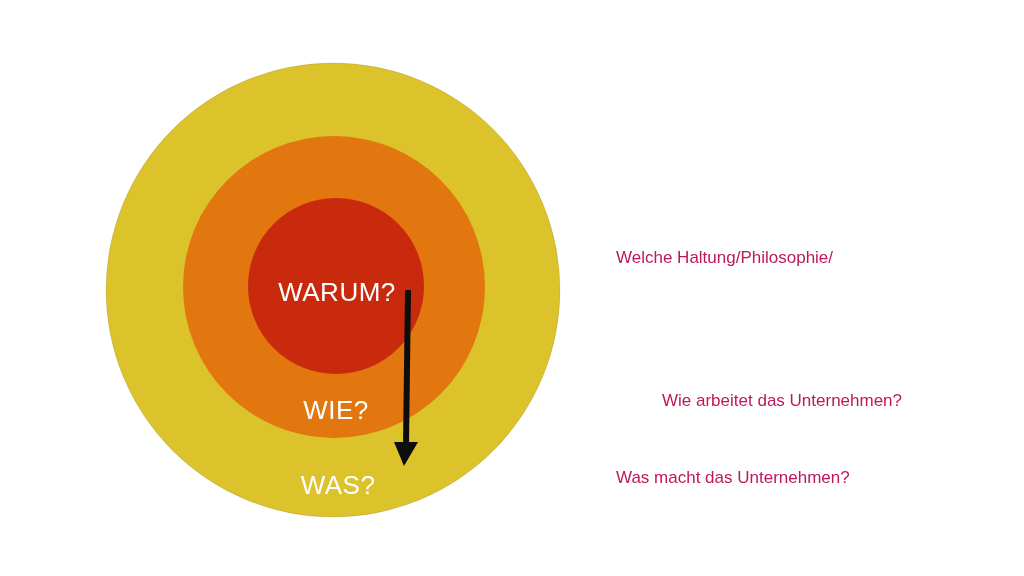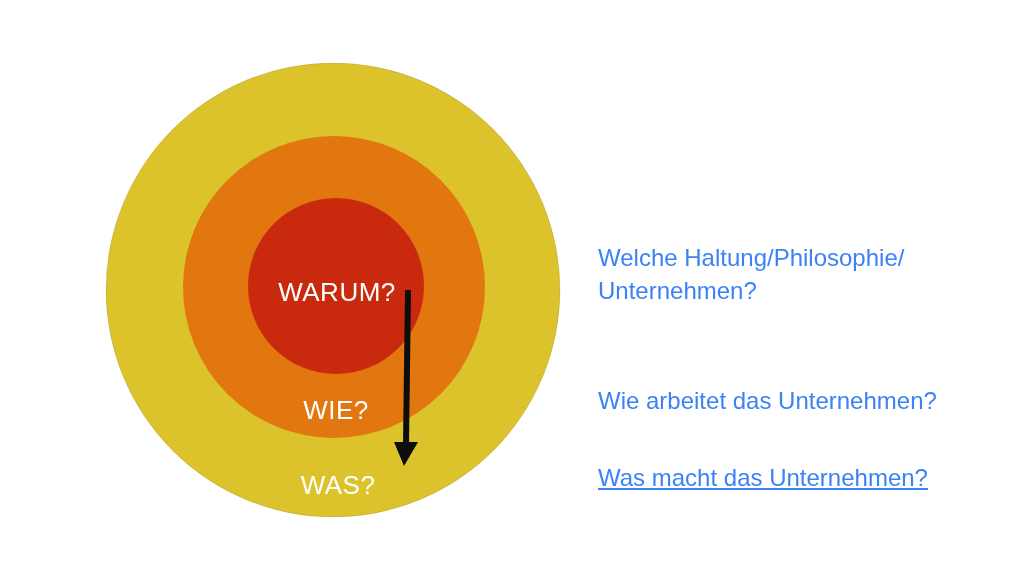--- a/index.html
+++ b/index.html
@@ -25,30 +25,30 @@
   .ring-label {
     font-family: "Liberation Sans", sans-serif;
     font-size: 26px;
     font-weight: 400;
     fill: #ffffff;
     text-anchor: middle;
     letter-spacing: 0.5px;
   }
   .question {
     position: absolute;
-    left: 598px;
-    color: #3b82f6;
-    font-size: 24px;
+    left: 616px;
+    color: #be185d;
+    font-size: 17px;
     line-height: 33px;
     font-weight: 400;
     white-space: nowrap;
   }
   .q-why   { top: 241px; }
-  .q-how   { top: 384px; }
-  .q-what  { top: 461px; text-decoration: underline; }
+  .q-how   { top: 384px; margin-left: 46px; }
+  .q-what  { top: 461px; }
 </style>
 </head>
 <body>
 
 <div class="stage">
 
   <svg class="diagram-svg" viewBox="0 0 1024 576" xmlns="http://www.w3.org/2000/svg">
 
     <circle cx="333" cy="290" r="227" stroke="#00000018" stroke-width="1" fill="#DCC22B"></circle>
 
@@ -62,20 +62,19 @@
 
     <text class="ring-label" x="338" y="494">WAS?</text>
 
     <line x1="408" y1="290" x2="406" y2="445" stroke-width="6" stroke="#0D0D0D"></line>
 
     <polygon points="394,442 418,442 404,466" fill="#0D0D0D"></polygon>
   </svg>
 
   <div class="question q-why">
     <div>Welche Haltung/Philosophie/</div>
-    <div>Unternehmen?</div>
   </div>
 
   <div class="question q-how">Wie arbeitet das Unternehmen?</div>
 
   <div class="question q-what">Was macht das Unternehmen?</div>
 
 </div>
 
 </body></html>

